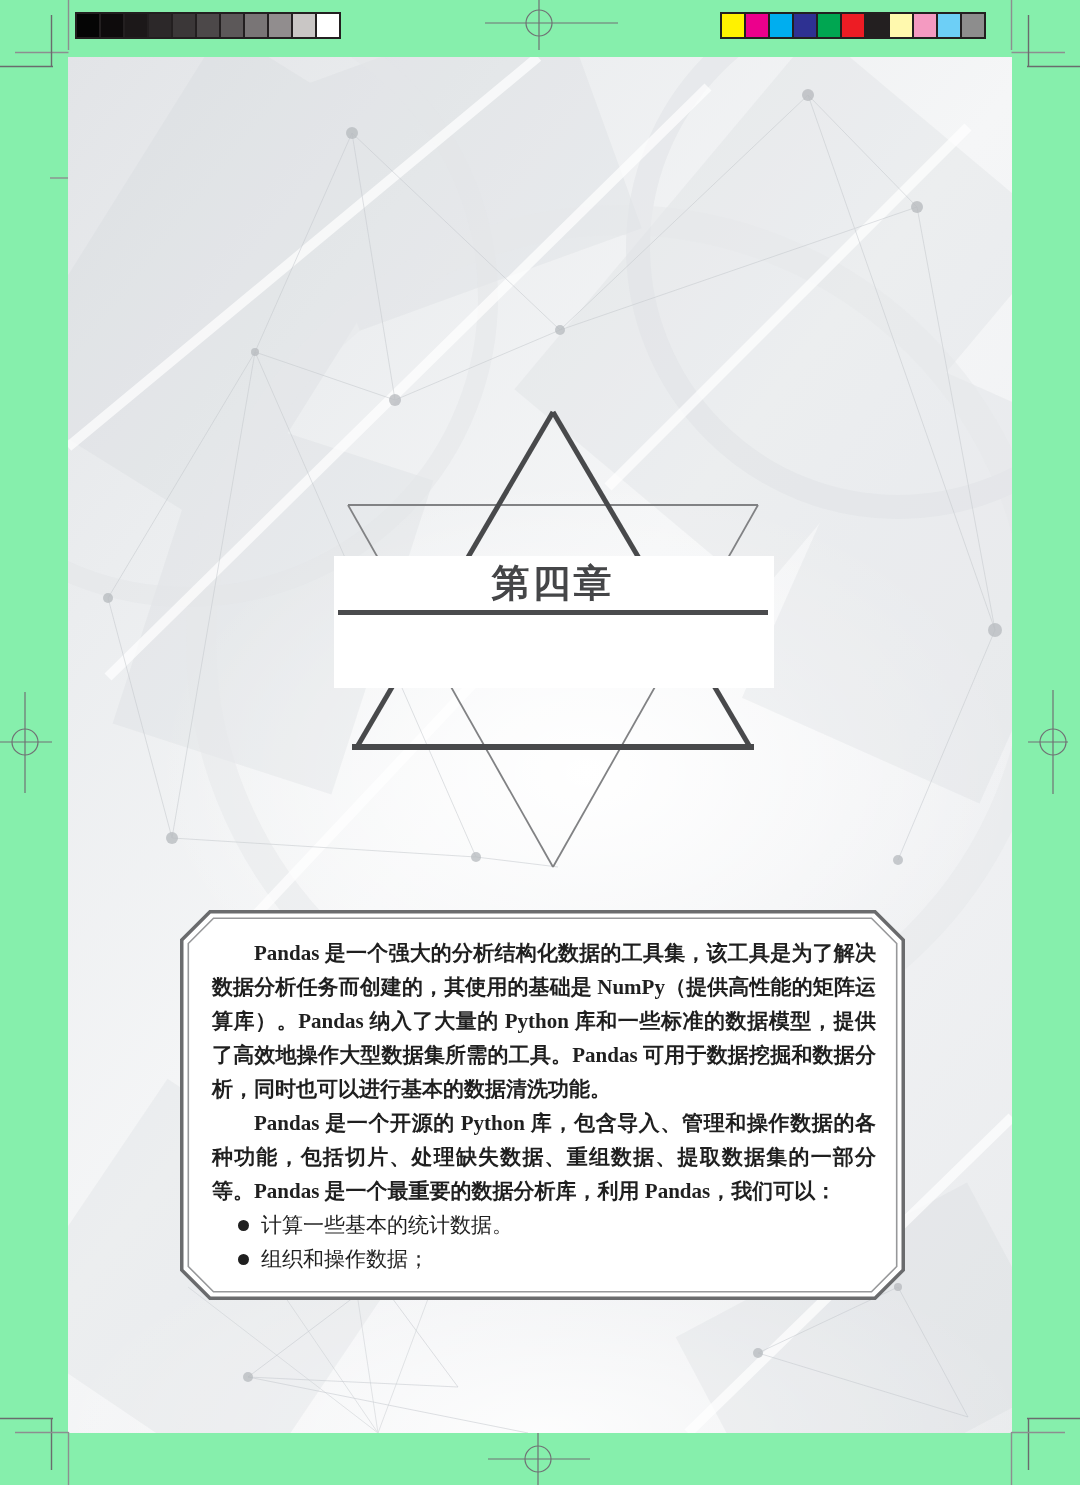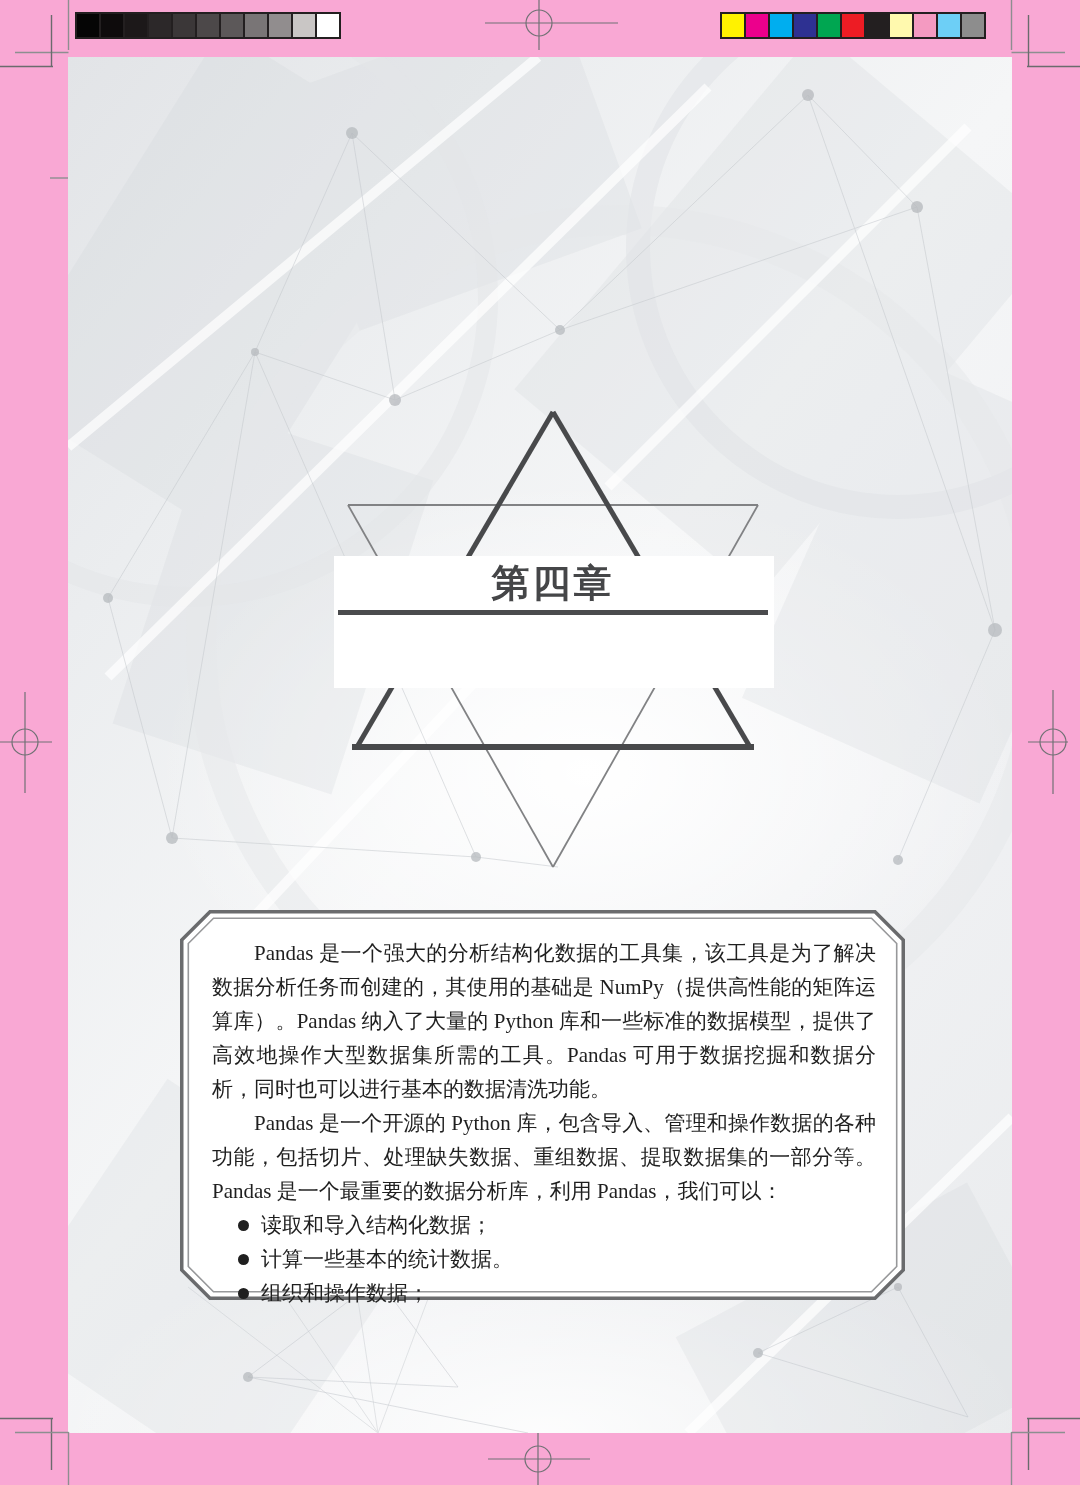--- a/index.html
+++ b/index.html
@@ -1,16 +1,16 @@
 <!DOCTYPE html>
 <html><head>
 <meta charset="utf-8">
 <style>
   html,body{margin:0;padding:0;background:#fff;}
-  .page{position:relative;width:1080px;height:1485px;background:#f9a8d4;overflow:hidden;
+  .page{position:relative;width:1080px;height:1485px;background:#86efac;overflow:hidden;
         font-family:"Liberation Sans",sans-serif;}
 
   
   .artwork{position:absolute;left:68px;top:57px;width:944px;height:1376px;
     background:
       radial-gradient(ellipse 620px 420px at 55% 52%, #ffffff 0%, rgba(255,255,255,0) 70%),
       radial-gradient(ellipse 700px 300px at 50% 100%, rgba(255,255,255,.85) 0%, rgba(255,255,255,0) 70%),
       linear-gradient(128deg,#e2e4e7 0%,#ebedef 22%,#f5f6f7 48%,#f1f2f4 68%,#e9ebed 100%);
   }
   .artwork svg{display:block;width:100%;height:100%;}
@@ -37,21 +37,21 @@
     font-size:38px;font-weight:bold;letter-spacing:3px;color:var(--chapter-label,#454648);line-height:1;}
   .divider{position:absolute;left:338px;top:610px;width:430px;height:5px;
     background:var(--divider,#4a4b4d);}
   .chapter-title{position:absolute;left:168px;top:626px;width:770px;text-align:center;
     font-size:53px;font-weight:bold;letter-spacing:0;color:var(--chapter-title,#58595b);line-height:1.1;}
 
   
   .box-content{position:absolute;left:212px;top:936px;width:664px;
     font-family:"Liberation Serif",serif;color:var(--body-text,#1f1f1f);
     font-size:21px;line-height:34px;}
-  .box-content p{margin:0;text-indent:2em;text-align:justify;}
+  .box-content p{margin:0;text-indent:2em;text-align:justify;font-weight:bold;}
   .bullet-row{display:flex;align-items:center;padding-left:26px;line-height:34px;}
   .bullet-dot{width:11px;height:11px;border-radius:50%;background:#1f1f1f;
     flex:0 0 auto;margin-right:12px;}
 </style>
 </head>
 <body>
 
 <div class="page" style="--chapter-label: #454648; --chapter-title: #58595b; --divider: #4a4b4d; --triangle-bold: #48494b; --triangle-thin: #818284; --box-border-outer: #6a6b6d; --box-border-inner: #97989a; --body-text: #1f1f1f;">
 
   <div class="artwork">
@@ -220,24 +220,20 @@
   <div class="divider"></div>
 
   <div class="box-content">
     <div>
         <p class="box-para">Pandas 是一个强大的分析结构化数据的工具集，该工具是为了解决数据分析任务而创建的，其使用的基础是 NumPy（提供高性能的矩阵运算库）。Pandas 纳入了大量的 Python 库和一些标准的数据模型，提供了高效地操作大型数据集所需的工具。Pandas 可用于数据挖掘和数据分析，同时也可以进行基本的数据清洗功能。</p>
         <p class="box-para">Pandas 是一个开源的 Python 库，包含导入、管理和操作数据的各种功能，包括切片、处理缺失数据、重组数据、提取数据集的一部分等。Pandas 是一个最重要的数据分析库，利用 Pandas，我们可以：</p>
       </div>
     <div>
         <div class="bullet-row">
           <span class="bullet-dot"></span>
-          <span class="bullet-text">读取和导入结构化数据；</span>
-        </div>
-        <div class="bullet-row">
-          <span class="bullet-dot"></span>
           <span class="bullet-text">计算一些基本的统计数据。</span>
         </div>
         <div class="bullet-row">
           <span class="bullet-dot"></span>
           <span class="bullet-text">组织和操作数据；</span>
         </div>
       </div>
   </div>
 
 </div>

